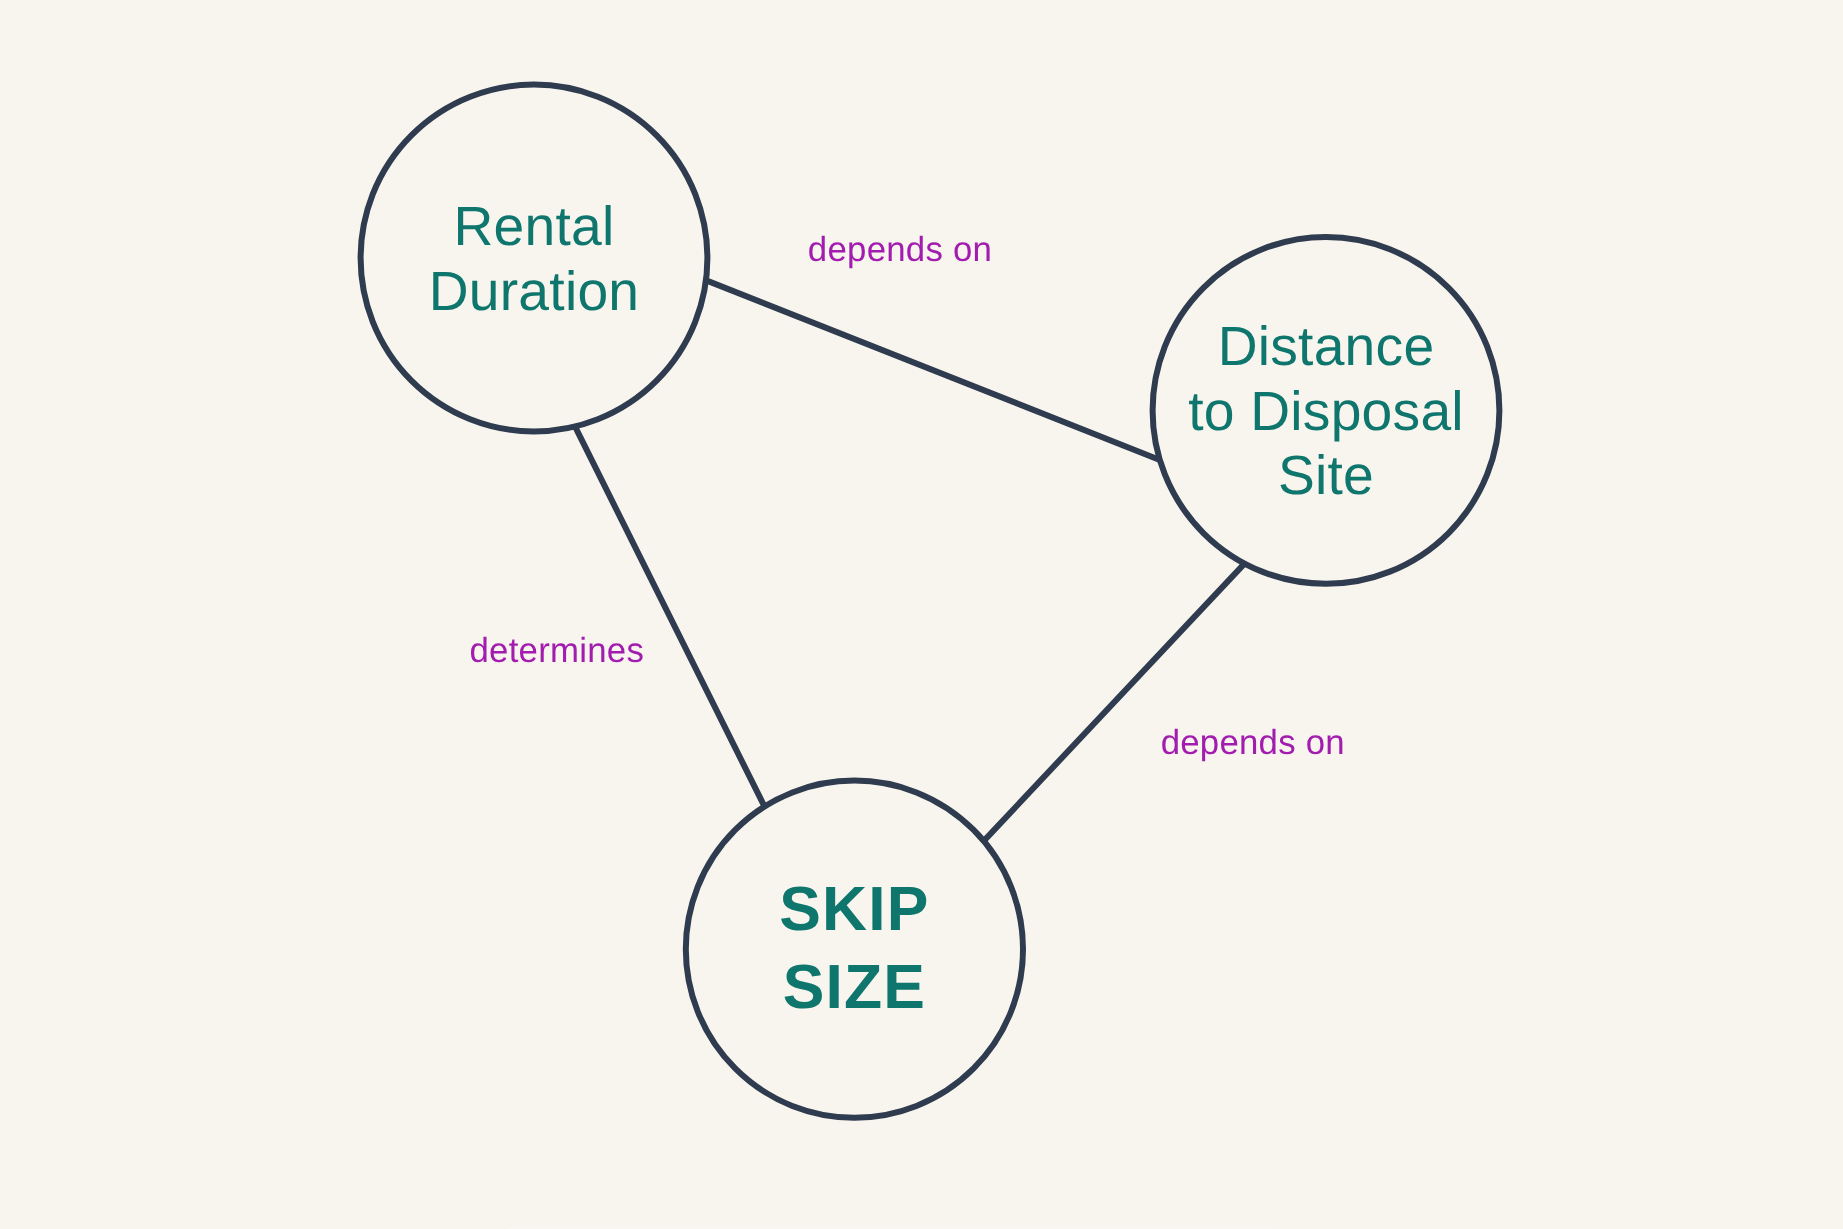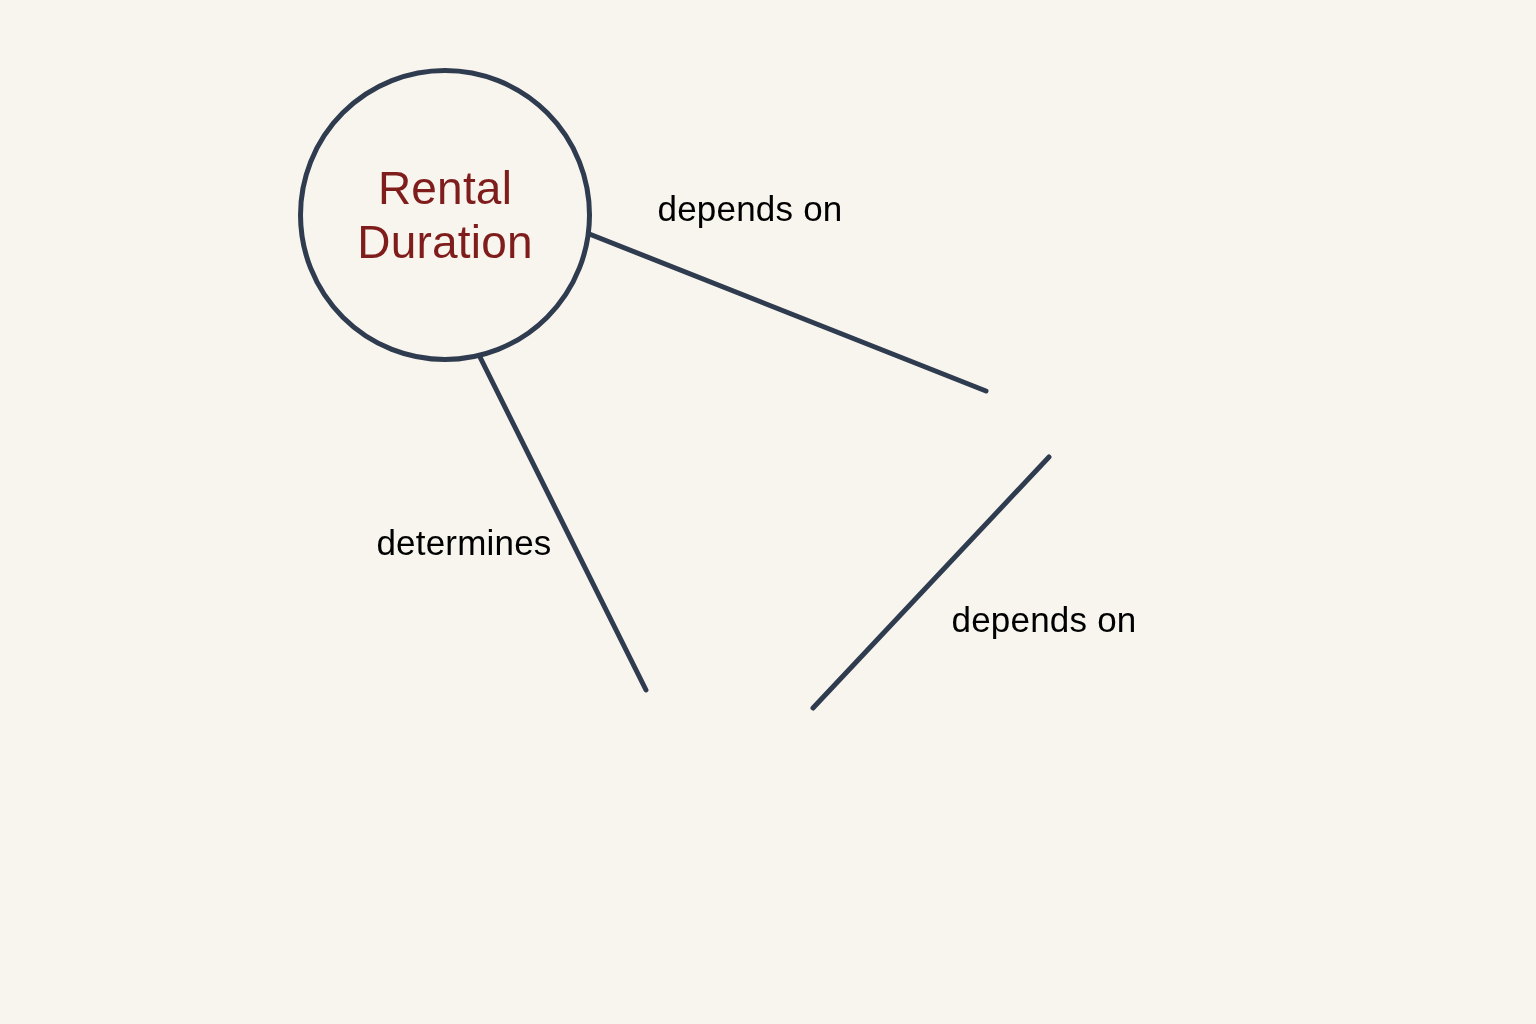--- a/index.html
+++ b/index.html
@@ -30,39 +30,39 @@
     z-index: 2;
     box-sizing: border-box;
     border: 5px solid #2f3b4e;
     border-radius: 50%;
     background: #f8f5ee;
     display: flex;
     align-items: center;
     justify-content: center;
   }
   .node-label {
-    color: #7f1d1d;
+    color: #0f766e;
     font-size: 46px;
     line-height: 1.18;
     text-align: center;
     white-space: pre-line;
     letter-spacing: 0.2px;
   }
   .node-label.emphasis {
     font-weight: 700;
     font-size: 52px;
     line-height: 1.25;
     letter-spacing: 1px;
   }
   .edge-label {
     position: absolute;
     z-index: 2;
     transform: translate(-50%, -50%);
-    color: #000000;
-    font-size: 35px;
+    color: #a21caf;
+    font-size: 29px;
     white-space: nowrap;
     letter-spacing: 0.2px;
   }
   #edge-label-rd-dd { left: 750px;  top: 209px; }
   #edge-label-rd-ss { left: 440px;  top: 543px; margin-left: 24px; }
   #edge-label-dd-ss { left: 1044px; top: 620px; }
 
   #node-rental-duration          { left: 298px; top: 68px;  width: 294px; height: 294px; }
   #node-distance-to-disposal-site{ left: 958px; top: 195px; width: 294px; height: 294px; }
   #node-skip-size                { left: 569px; top: 648px; width: 286px; height: 286px; }
@@ -76,21 +76,30 @@
     <line x1="559" y1="222" x2="986" y2="391"></line>
     <line x1="467" y1="331" x2="646" y2="690"></line>
     <line x1="1049" y1="457" x2="813" y2="708"></line>
   </svg>
 
   <div class="node" id="node-rental-duration">
     <div class="node-label">Rental
 Duration</div>
   </div>
 
+  <div class="node" id="node-distance-to-disposal-site">
+    <div class="node-label">Distance
+to Disposal
+Site</div>
+  </div>
 
+  <div class="node" id="node-skip-size">
+    <div class="node-label emphasis">SKIP
+SIZE</div>
+  </div>
 
   <div class="edge-label" id="edge-label-rd-dd">depends on</div>
 
   <div class="edge-label" id="edge-label-rd-ss">determines</div>
 
   <div class="edge-label" id="edge-label-dd-ss">depends on</div>
 
 </div>
 
 </body></html>

